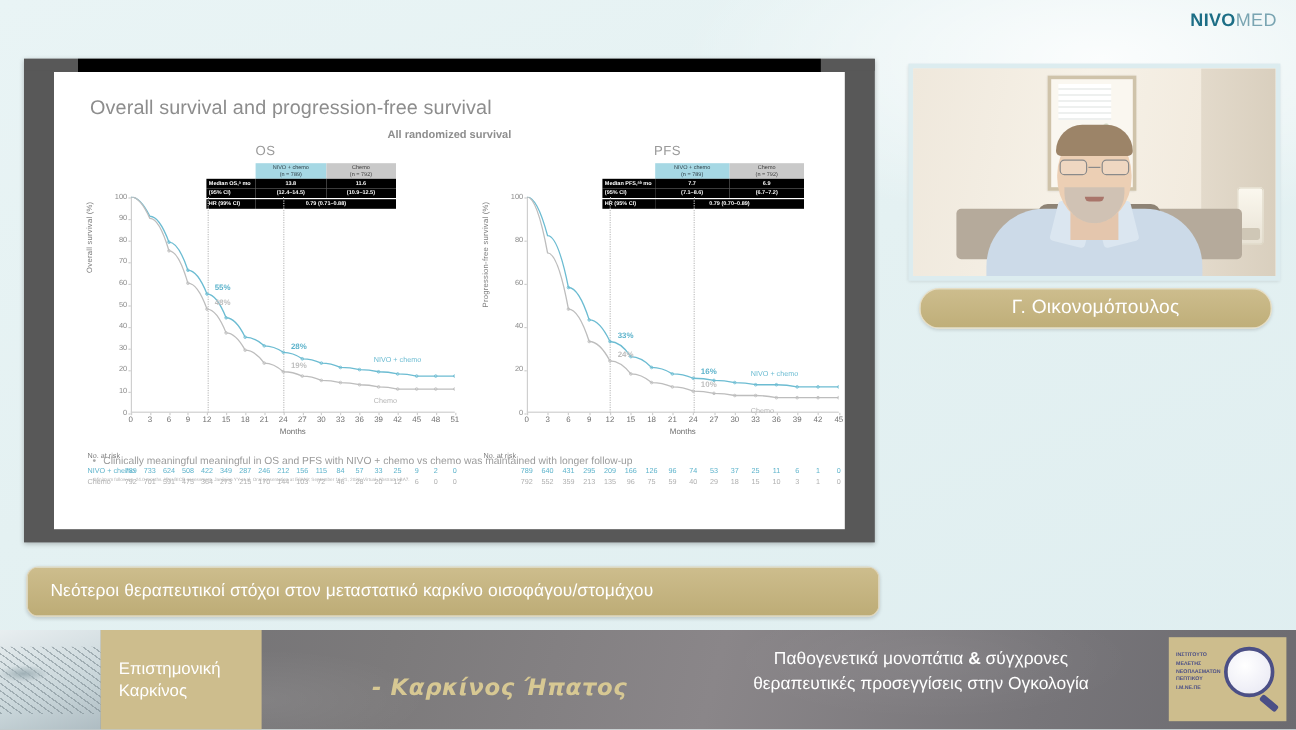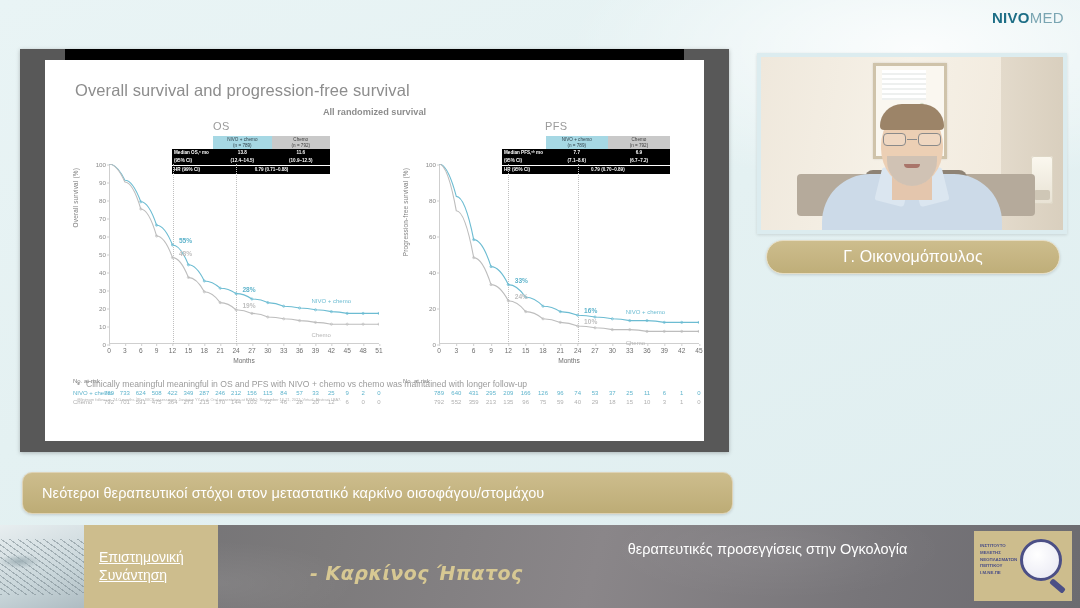--- a/index.html
+++ b/index.html
@@ -262,21 +262,21 @@
     content:""; position:absolute; left:-8px; top:14px; width:92px; height:56px;
     background:
       radial-gradient(ellipse 30px 10px at 30% 40%, #9fb0b6, transparent 70%),
       repeating-linear-gradient(36deg, rgba(120,135,142,.55) 0 1px, transparent 1px 5px);
   }
   .footer .f-tan {
     position:absolute; left:84px; top:0; width:134px; height:83px;
     background:#cdbd8d;
     display:flex; flex-direction:column; justify-content:center; padding-left:15px;
   }
-  .footer .f-tan span { color:#fff; font-size:14px; line-height:1.28;text-decoration:underline; }
+  .footer .f-tan span { color:#fff; font-size:14px; line-height:1.28; }
   .footer .hand {
     position:absolute; left:232px; top:10px; width:330px; height:66px;
     font-family:"DejaVu Sans", sans-serif;
   }
   .footer .hand .l1 {
     position:absolute; left:0; top:2px; color:#fff; font-size:20px;
     font-style:italic; font-weight:700; letter-spacing:.5px;
   }
   .footer .hand .l2 {
     position:absolute; left:78px; top:27px; color:#d7c893; font-size:19px;
@@ -672,26 +672,27 @@
 
 <div class="session-banner">
   <span>Νεότεροι θεραπευτικοί στόχοι στον μεταστατικό καρκίνο οισοφάγου/στομάχου</span>
 </div>
 
 <div class="footer">
   <div class="f-tex"></div>
   <div class="f-img"></div>
   <div class="f-tan">
     <span>Επιστημονική</span>
-    <span>Συνάντηση</span>
+    <span>Καρκίνος</span>
   </div>
   <div class="hand">
     <div class="l2">- Καρκίνος Ήπατος</div>
   </div>
   <div class="f-right">
+    <div><span>Παθογενετικά  μονοπάτια </span><b>&amp;</b><span> σύγχρονες</span></div>
     <div>θεραπευτικές προσεγγίσεις στην Ογκολογία</div>
   </div>
   <div class="f-logo">
     <div class="inner">
       <div class="txt">
         <div>ΙΝΣΤΙΤΟΥΤΟ</div>
         <div>ΜΕΛΕΤΗΣ</div>
         <div>ΝΕΟΠΛΑΣΜΑΤΩΝ</div>
         <div>ΠΕΠΤΙΚΟΥ</div>
         <div>Ι.Μ.ΝΕ.ΠΕ</div>

